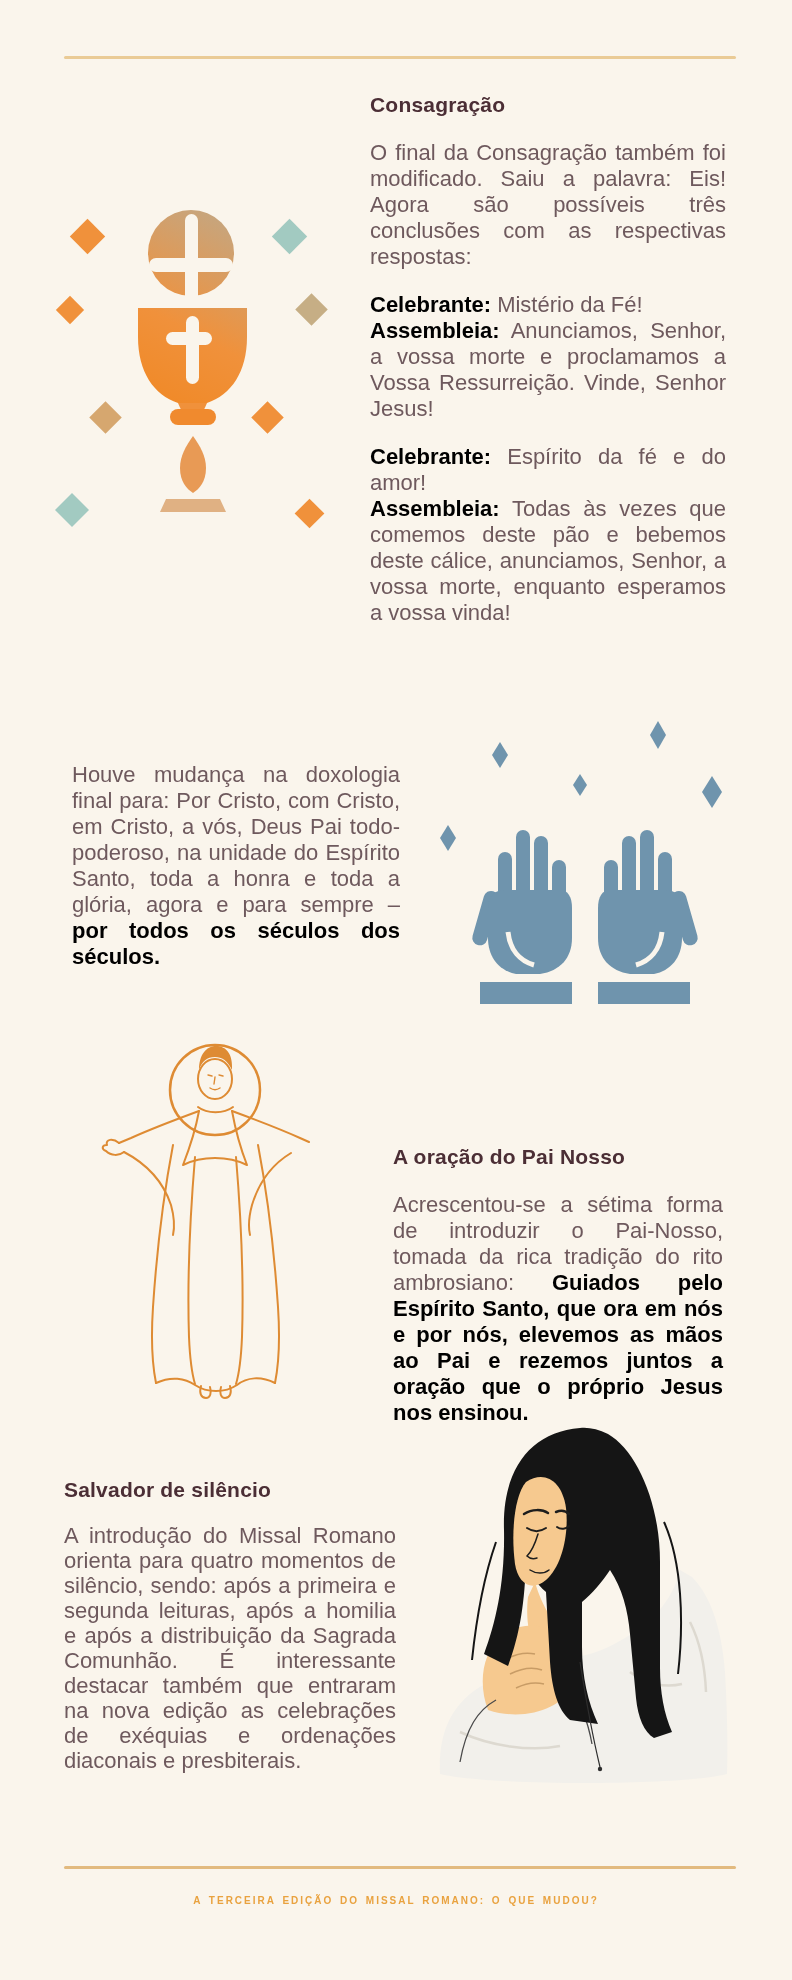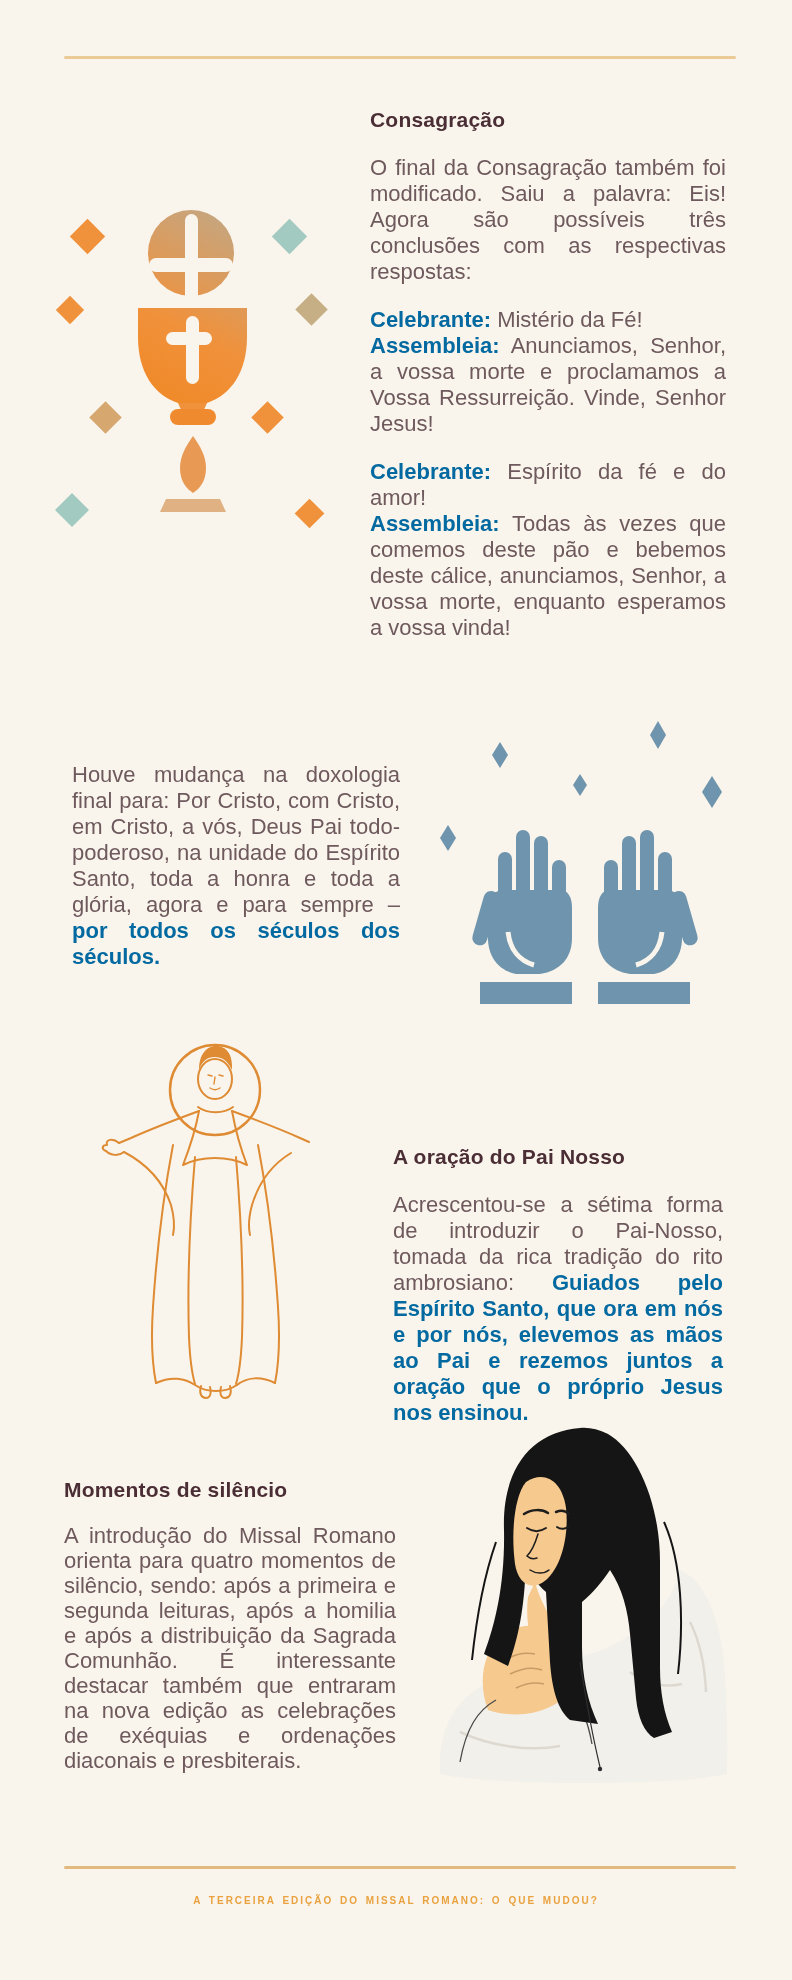--- a/index.html
+++ b/index.html
@@ -6,22 +6,22 @@
   body{background:#e9e6de;font-family:"Liberation Sans",sans-serif;}
   .page{position:relative;width:792px;height:1980px;margin:0 auto;background:#FAF5EC;overflow:hidden;}
   .abs{position:absolute;}
   .divider{position:absolute;left:64px;width:672px;height:3px;border-radius:2px;}
   .divider.top{top:56px;background:#EACB96;}
   .divider.bottom{top:1866px;background:#E2BA7F;}
   .sec-title{font-weight:bold;font-size:21px;line-height:26px;color:#4B2E35;margin:0 0 22px 0;letter-spacing:.2px;font-family:"Liberation Sans",sans-serif;}
   .body{font-size:22px;line-height:26px;color:#6E595D;text-align:justify;}
   .body p{margin:0 0 22px 0;}
   .body p:last-child{margin-bottom:0;}
-  .b{font-weight:bold;color:#0369a1;}
-  .sec1-text{left:370px;top:107px;width:356px;}
+  .b{font-weight:bold;color:#000000;}
+  .sec1-text{left:370px;top:92px;width:356px;}
   .sec2-text{left:72px;top:762px;width:328px;}
   .sec2-text .sec-title{margin-bottom:26px;}
   .sec3-text{left:393px;top:1144px;width:330px;}
   .sec4-text{left:64px;top:1477px;width:332px;}
   .sec4-text .sec-title{margin-bottom:20px;}
   .sec4-text .body{line-height:25px;}
   .dia{position:absolute;transform:rotate(45deg);}
   .dia-orange{background:#F0913B;}
   .dia-teal{background:#A2CAC1;}
   .dia-tan{background:#D6A76F;}
@@ -153,21 +153,21 @@
   </svg>
 
   <div class="abs sec3-text">
     <h2 class="sec-title">A oração do Pai Nosso</h2>
     <div class="body">
       <p><span>Acrescentou-se a sétima forma de introduzir o Pai-Nosso, tomada da rica tradição do rito ambrosiano: </span><span class="b">Guiados pelo Espírito Santo, que ora em nós e por nós, elevemos as mãos ao Pai e rezemos juntos a oração que o próprio Jesus nos ensinou.</span></p>
     </div>
   </div>
 
   <div class="abs sec4-text">
-    <h2 class="sec-title">Momentos de silêncio</h2>
+    <h2 class="sec-title">Salvador de silêncio</h2>
     <div class="body">
       <p>A introdução do Missal Romano orienta para quatro momentos de silêncio, sendo: após a primeira e segunda leituras, após a homilia e após a distribuição da Sagrada Comunhão. É interessante destacar também que entraram na nova edição as celebrações de exéquias e ordenações diaconais e presbiterais.</p>
     </div>
   </div>
 
   <svg class="abs" style="left:430px;top:1422px;" width="340" height="365" viewBox="0 0 340 365">
 
     <path d="M10,352 C8,310 22,280 55,262 C75,251 100,243 125,240 L160,232 C185,225 215,205 232,185 C242,172 248,158 250,148 L262,155 C282,175 292,210 295,250 C297,285 298,320 297,352 C250,364 60,364 10,352 Z" fill="#F2F0EB"></path>
     <path d="M30,310 C60,324 100,330 130,324" stroke="#DDD9D0" stroke-width="2.5" fill="none"></path>
     <path d="M200,250 C215,262 235,266 252,262" stroke="#DDD9D0" stroke-width="2.5" fill="none"></path>

